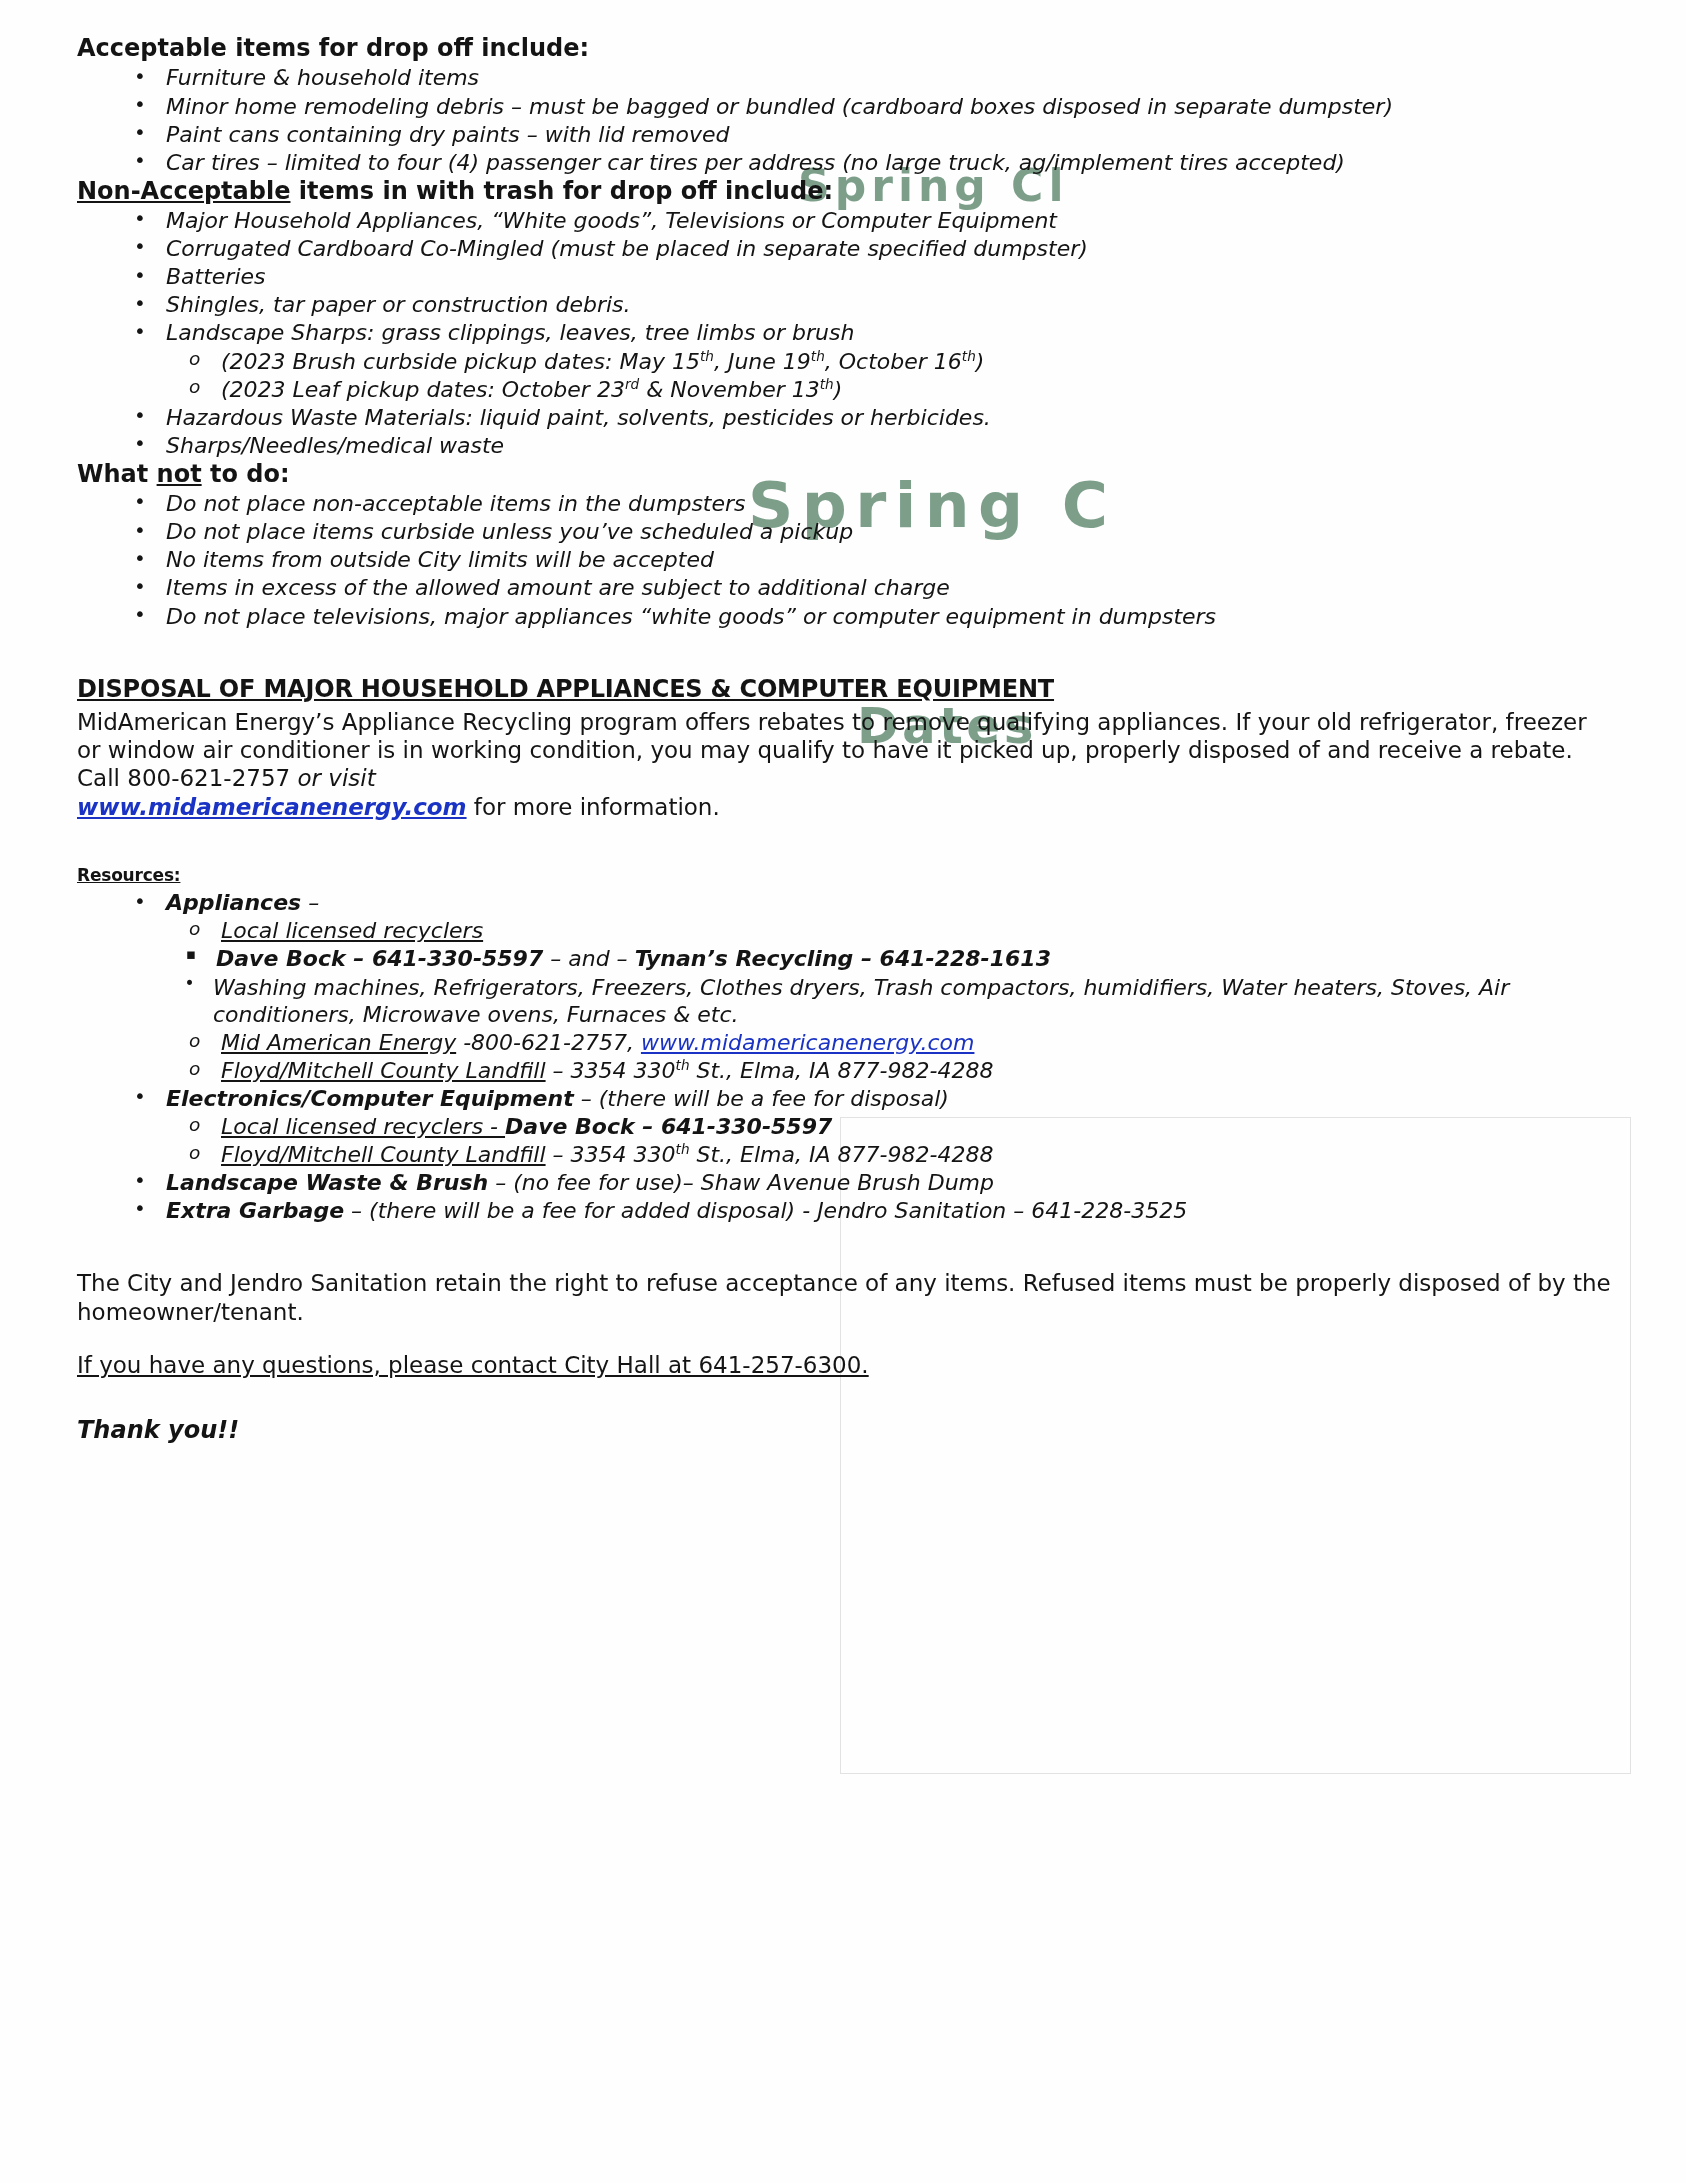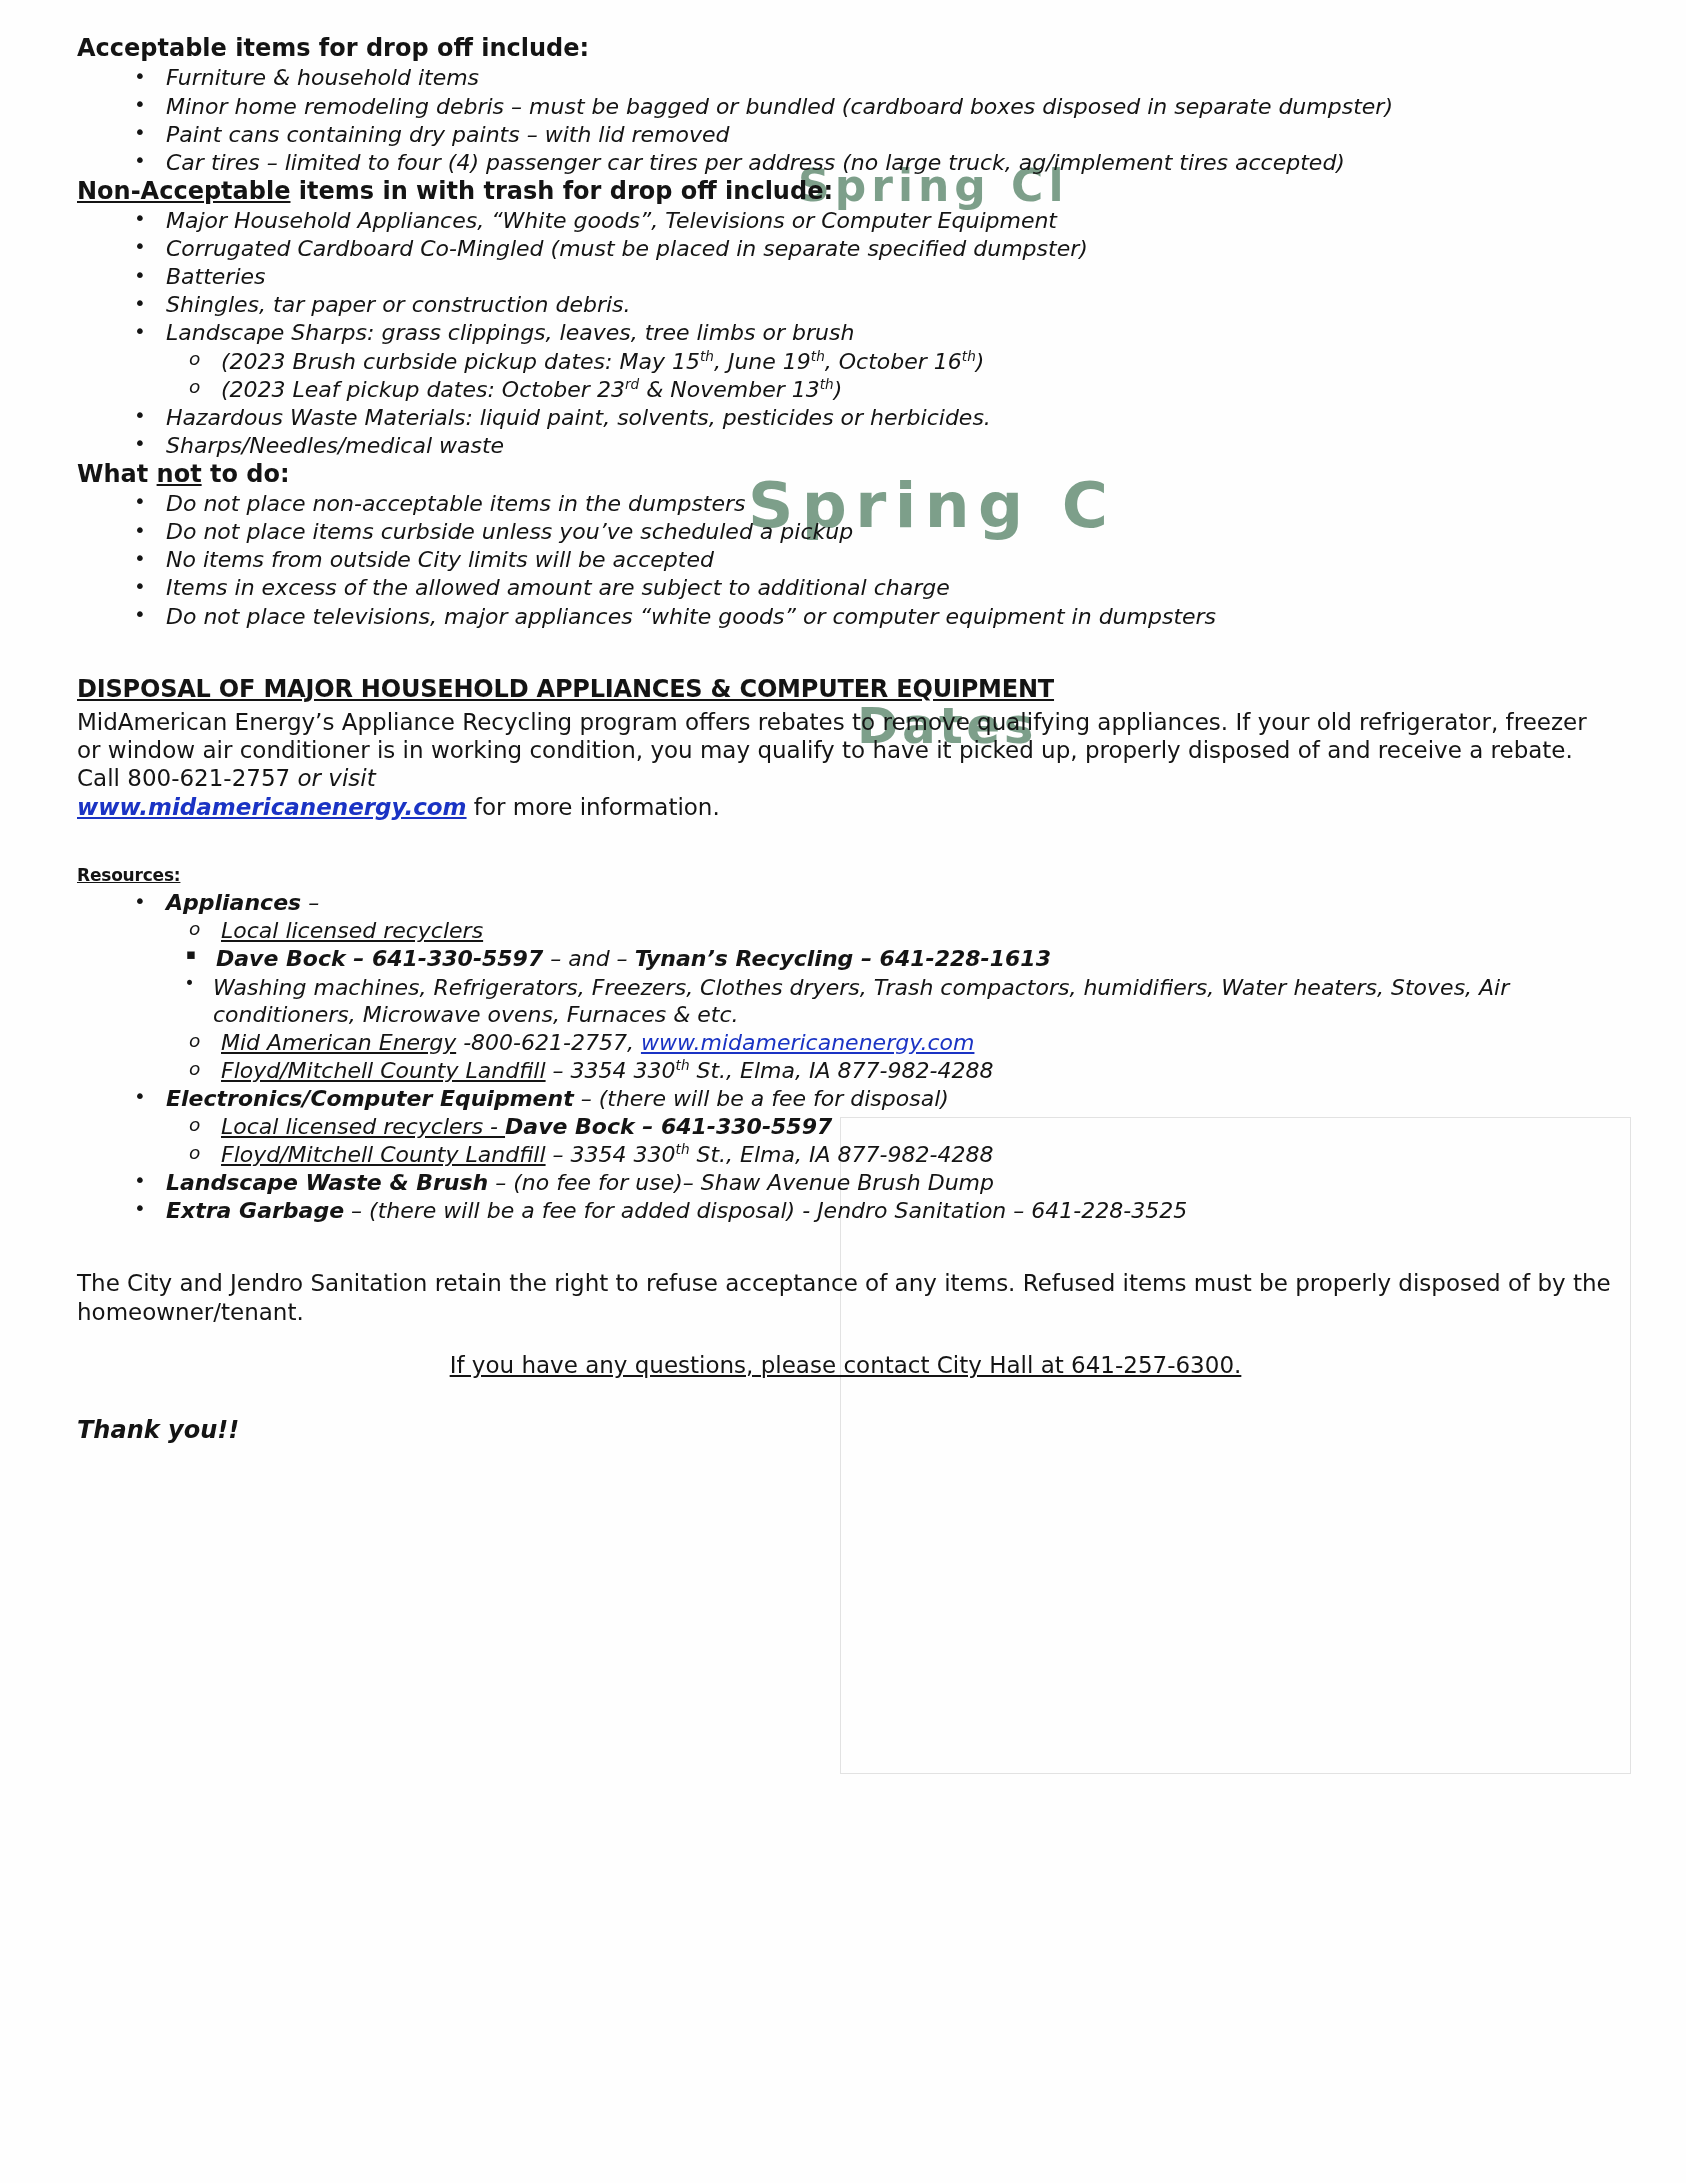--- a/index.html
+++ b/index.html
@@ -85,21 +85,21 @@
     font-size: 15px;
   }
   .lvl4 { margin-left: 99px; padding-left: 37px; margin-bottom: 0.8px; }
   .lvl4::before {
     content: "\2022";
     position: absolute;
     left: 8.4px; top: -0.8px;
     font-size: 17px;
   }
   .b { font-weight: bold; }
-  .u { text-decoration: underline; text-align: center; }
+  .u { text-decoration: underline; }
   .i { font-style: italic; }
   sup { font-size: 0.62em; vertical-align: super; line-height: 0; }
   .link {
     color: #1a33c4;
     text-decoration: underline;
   }
   .link-bi {
     color: #1a33c4;
     text-decoration: underline;
     font-weight: bold;

